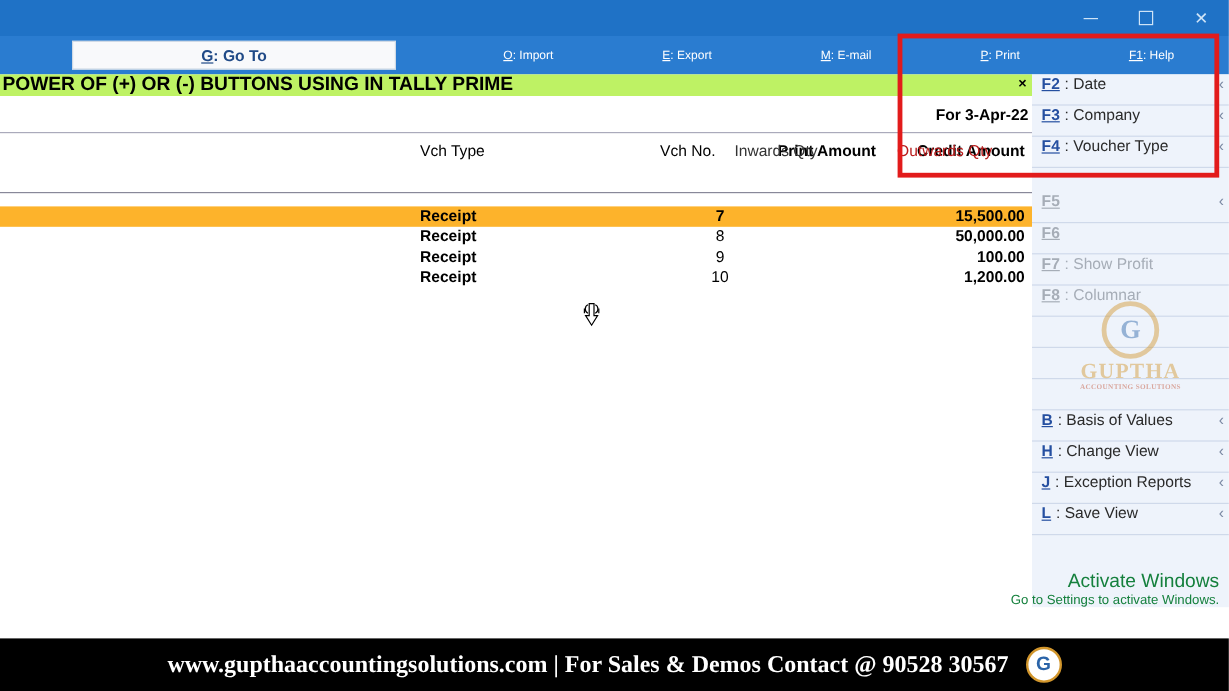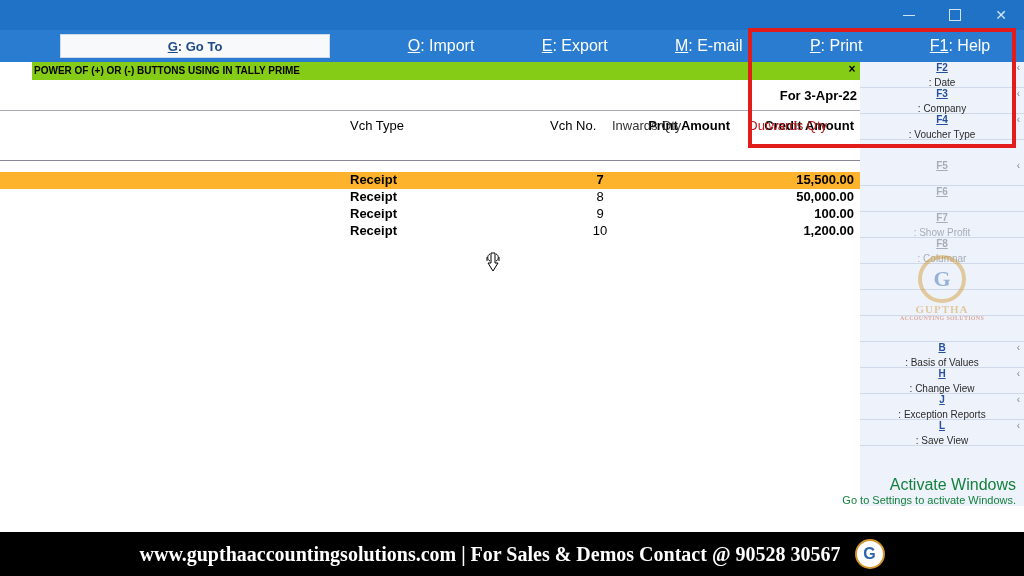--- a/index.html
+++ b/index.html
@@ -8,23 +8,23 @@
   .titlebar{position:absolute;left:0;top:0;right:0;height:30px;background:#1f72c6;}
   .winbtns{position:absolute;right:0;top:0;height:30px;display:flex;}
   .winbtn{width:46px;display:flex;align-items:center;justify-content:center;color:#cfe4f7;font-size:14px;}
   .winbtn.min::before{content:"";display:block;width:12px;height:1px;background:#cfe4f7;}
   .winbtn.max::before{content:"";display:block;width:10px;height:10px;border:1px solid #cfe4f7;}
   .winbtn.close::before{content:"\2715";}
   
   .menubar{position:absolute;left:0;top:30px;right:0;height:32px;background:#2a7cd0;display:flex;}
   .menu-left{width:270px;display:flex;align-items:center;justify-content:center;background:#f8f9fb;margin:4px 0 4px 60px;border:1px solid #d0dae6;font-size:13px;font-weight:bold;color:#204a87;}
   .menu-left .u{text-decoration:underline;}
-  .menu-items{flex:1;display:flex;align-items:center;justify-content:space-around;color:#fff;font-size:16px;margin-left:44px;}
+  .menu-items{flex:1;display:flex;align-items:center;justify-content:space-around;color:#fff;font-size:10px;margin-left:44px;}
   .menu-items span .u{text-decoration:underline;}
-  .greyhead{position:absolute;left:0;top:62px;width:860px;height:18px;background:#84cc16;font-weight:bold;font-size:10px;line-height:18px;padding-left:2px;overflow:hidden;margin-left:32px;}
+  .greyhead{position:absolute;left:0;top:62px;width:860px;height:18px;background:#bef264;font-weight:bold;font-size:16px;line-height:18px;padding-left:2px;overflow:hidden;}
   .closex{position:absolute;left:844px;top:62px;width:16px;height:18px;text-align:center;font-weight:bold;cursor:pointer;}
   .datefor{position:absolute;left:745px;top:84px;width:112px;height:24px;text-align:right;font-weight:bold;font-size:13px;line-height:24px;}
   .hline1{position:absolute;left:0;top:110px;width:860px;border-top:1px solid #aab;}
   
   .colhead{position:absolute;left:0;top:118px;width:860px;height:36px;}
   .colhead .c{position:absolute;top:0;font-size:13px;}
   .c-vtype{left:350px;}
   .c-vno  {left:550px;}
   .c-debit{right:130px;font-weight:bold;text-align:right;}
   .c-credit{right:6px;font-weight:bold;text-align:right;}
@@ -35,33 +35,33 @@
   .rows{position:absolute;left:0;top:172px;width:860px;}
   .row{height:17px;position:relative;font-size:13px;}
   .row.sel{background:#fdb32b;font-weight:bold;}
   .row .vt{position:absolute;left:350px;font-weight:bold;}
   .row .vn{position:absolute;left:580px;width:40px;text-align:center;}
   .row .cr{position:absolute;right:6px;width:120px;text-align:right;font-weight:bold;}
   
   .cursor{position:absolute;left:485px;top:252px;width:16px;height:20px;pointer-events:none;}
   
   .fpanel{position:absolute;right:0;top:62px;width:164px;bottom:70px;background:#eef3fb;}
-  .fbtn{height:26px;border-bottom:1px solid #cfd9ea;padding:0 8px;display:flex;align-items:center;gap:4px;font-size:10px;position:relative;flex-direction:column;}
+  .fbtn{height:26px;border-bottom:1px solid #cfd9ea;padding:0 8px;display:flex;gap:4px;font-size:13px;position:relative;}
   .fbtn .k{color:#254fa0;font-weight:bold;text-decoration:underline;text-underline-offset:1px;}
   .fbtn .t{color:#2a2a2a;}
   .fbtn.disabled .k,.fbtn.disabled .t{color:#a6adb7;}
   .fbtn.spacer{height:20px;border-bottom:none;}
   .fbtn::after{content:"\2039";position:absolute;right:4px;color:#7a88a3;}
   .fbtn.noarw::after{content:"";}
   
   .redbox{position:absolute;left:748px;top:28px;width:268px;height:120px;border:4px solid #e21b1b;pointer-events:none;}
   
   .wmark{position:absolute;left:862px;top:248px;width:160px;height:80px;opacity:.45;display:flex;flex-direction:column;align-items:center;justify-content:center;color:#d2962c;font-weight:bold;font-family:Georgia,serif;pointer-events:none;}
   .wmark .ring{width:48px;height:48px;border:4px solid #d2962c;border-radius:50%;display:flex;align-items:center;justify-content:center;font-size:22px;color:#2b64a8;}
-  .wmark .txt{font-size:11px;letter-spacing:1px;}
+  .wmark .txt{font-size:18px;letter-spacing:1px;}
   .wmark .sub{font-size:6px;color:#c04b2c;letter-spacing:.3px;}
   
   .actwin{position:absolute;right:8px;bottom:70px;text-align:right;color:#15803d;pointer-events:none;}
   .actwin .l1{font-size:16px;}
   .actwin .l2{font-size:11px;}
   
   .footer{position:absolute;left:0;right:0;bottom:0;height:44px;background:#000000;color:#fff;display:flex;align-items:center;justify-content:center;font-family:Georgia,'Times New Roman',serif;font-size:20px;font-weight:bold;}
   .footer .logo{width:30px;height:30px;border-radius:50%;background:#fff;margin-left:14px;display:flex;align-items:center;justify-content:center;color:#2b64a8;font-family:Arial;font-size:16px;font-weight:bold;border:2px solid #d2962c;}
 </style>
 </head>

